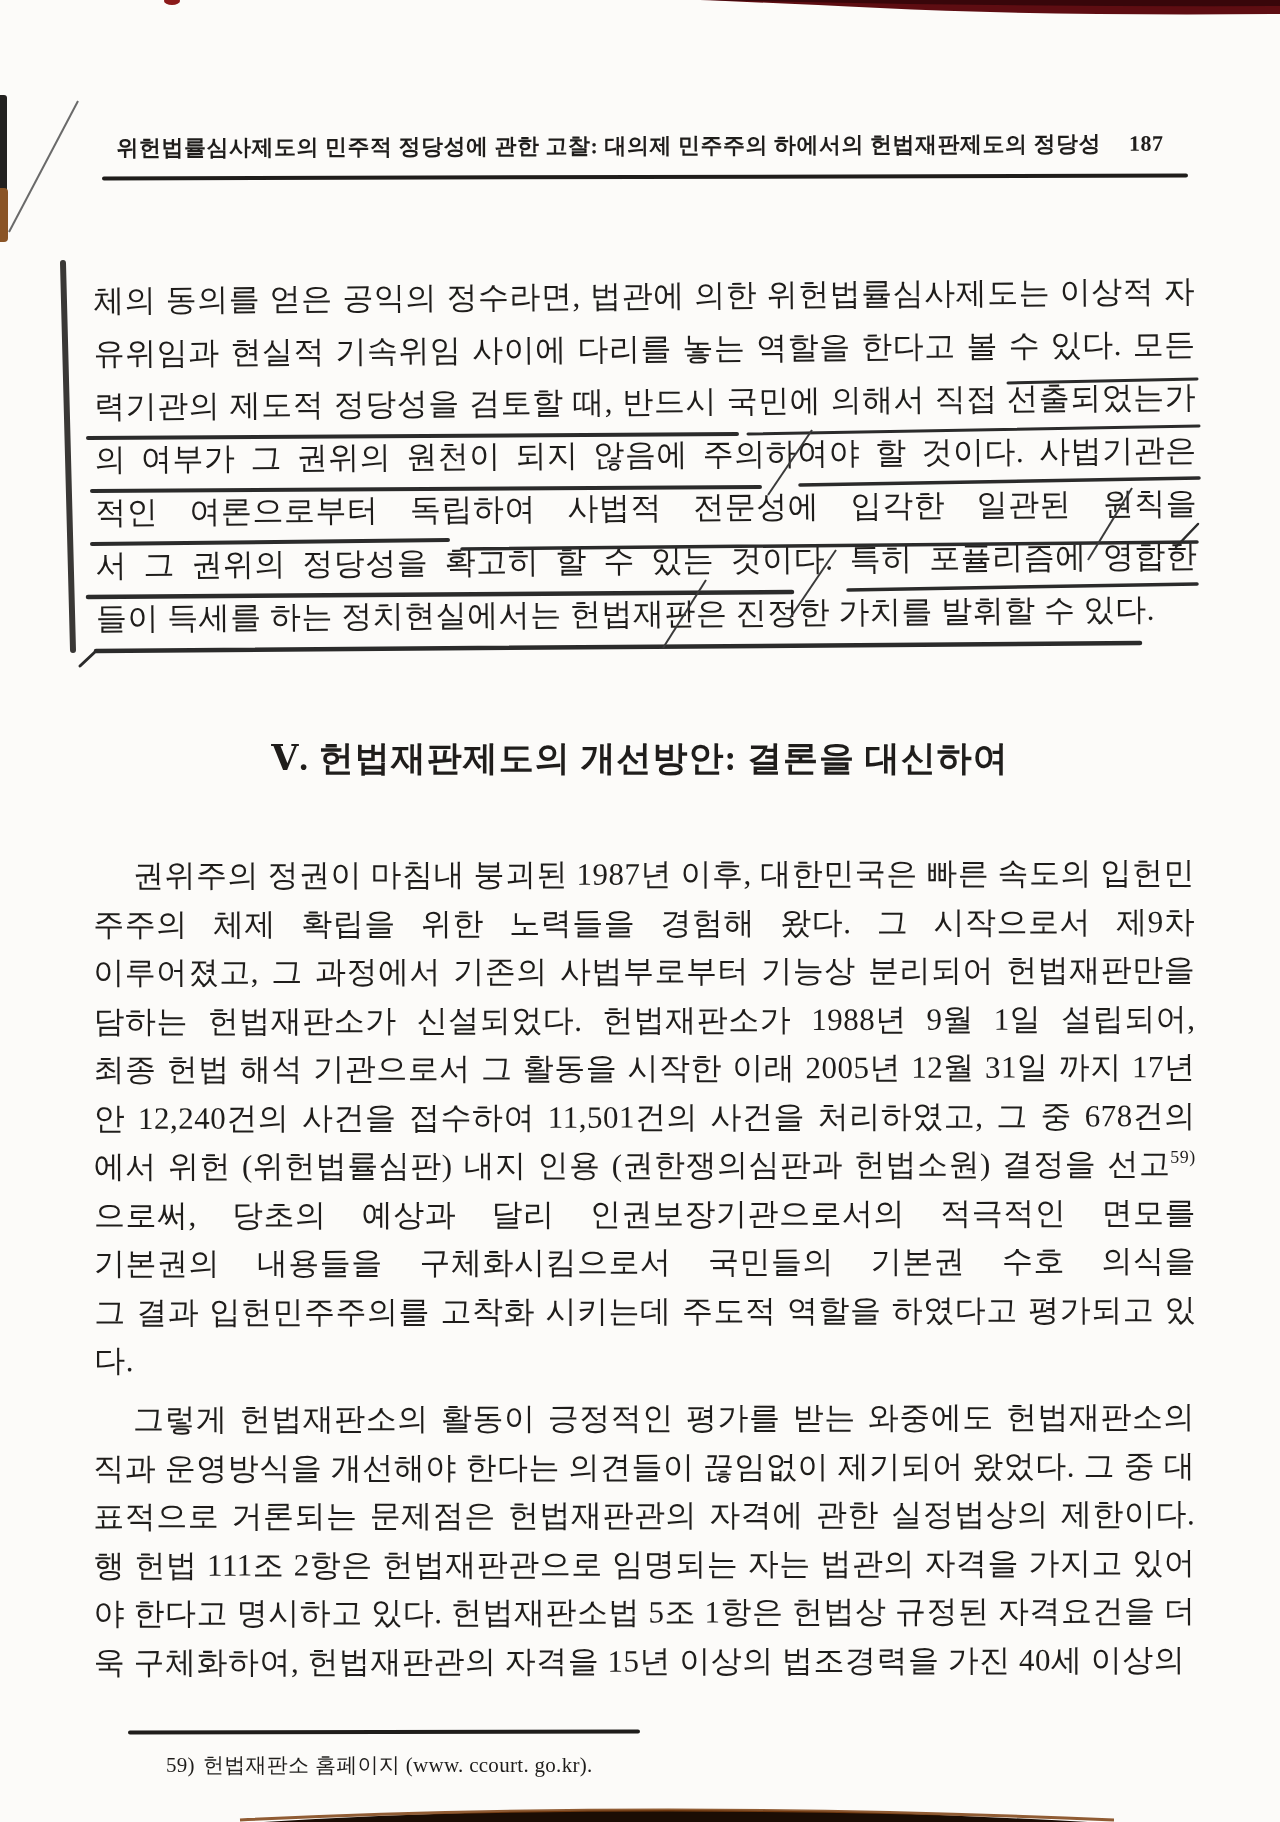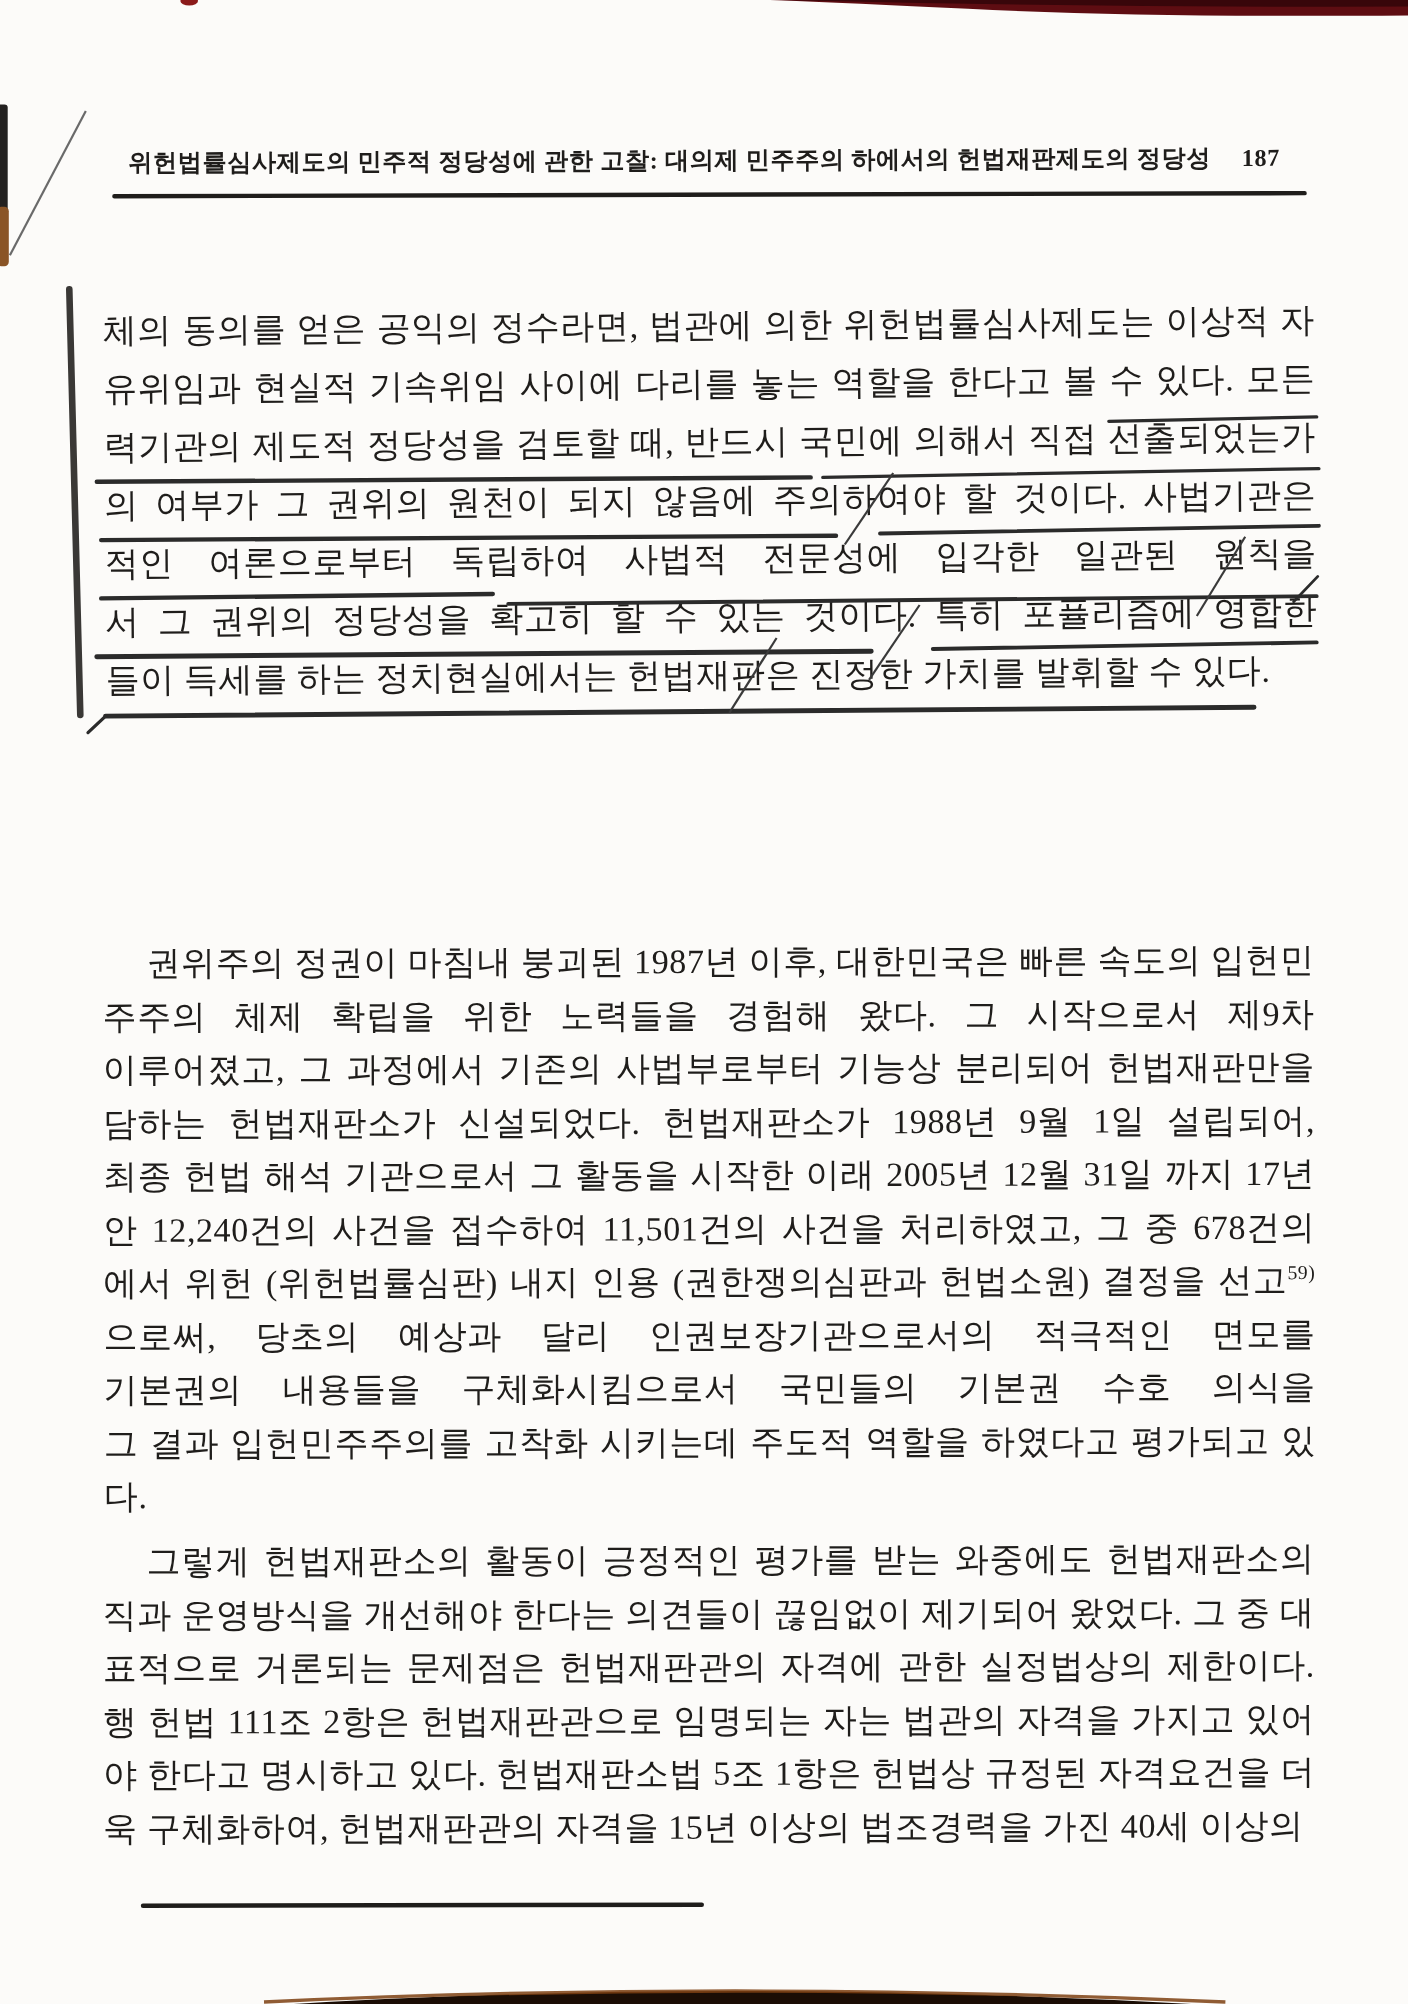--- a/index.html
+++ b/index.html
@@ -86,20 +86,21 @@
   <div class="textblock p1" id="para1">
     <div class="line">체의 동의를 얻은 공익의 정수라면, 법관에 의한 위헌법률심사제도는 이상적 자</div>
     <div class="line">유위임과 현실적 기속위임 사이에 다리를 놓는 역할을 한다고 볼 수 있다. 모든 권</div>
     <div class="line">력기관의 제도적 정당성을 검토할 때, 반드시 국민에 의해서 직접 선출되었는가</div>
     <div class="line">의 여부가 그 권위의 원천이 되지 않음에 주의하여야 할 것이다. 사법기관은 가변</div>
     <div class="line">적인 여론으로부터 독립하여 사법적 전문성에 입각한 일관된 원칙을 고수함으로</div>
     <div class="line">서 그 권위의 정당성을 확고히 할 수 있는 것이다. 특히 포퓰리즘에 영합한 정치인</div>
     <div class="line natural">들이 득세를 하는 정치현실에서는 헌법재판은 진정한 가치를 발휘할 수 있다.</div>
   </div>
 
+  <div class="section-heading">Ⅴ. 헌법재판제도의 개선방안: 결론을 대신하여</div>
 
   <div class="textblock p2" id="para2">
     <div class="line indent">권위주의 정권이 마침내 붕괴된 1987년 이후, 대한민국은 빠른 속도의 입헌민</div>
     <div class="line">주주의 체제 확립을 위한 노력들을 경험해 왔다. 그 시작으로서 제9차 헌법개정이</div>
     <div class="line">이루어졌고, 그 과정에서 기존의 사법부로부터 기능상 분리되어 헌법재판만을 전</div>
     <div class="line">담하는 헌법재판소가 신설되었다. 헌법재판소가 1988년 9월 1일 설립되어, 헌법상</div>
     <div class="line">최종 헌법 해석 기관으로서 그 활동을 시작한 이래 2005년 12월 31일 까지 17년 동</div>
     <div class="line">안 12,240건의 사건을 접수하여 11,501건의 사건을 처리하였고, 그 중 678건의 사건</div>
     <div class="line"><span>에서 위헌 (위헌법률심판) 내지 인용 (권한쟁의심판과 헌법소원) 결정을 선고</span><sup class="fnref">59)</sup></div>
     <div class="line">으로써, 당초의 예상과 달리 인권보장기관으로서의 적극적인 면모를 보여주었고,</div>
@@ -111,20 +112,23 @@
   <div class="textblock p3" id="para3">
     <div class="line indent">그렇게 헌법재판소의 활동이 긍정적인 평가를 받는 와중에도 헌법재판소의 조</div>
     <div class="line">직과 운영방식을 개선해야 한다는 의견들이 끊임없이 제기되어 왔었다. 그 중 대</div>
     <div class="line">표적으로 거론되는 문제점은 헌법재판관의 자격에 관한 실정법상의 제한이다. 현</div>
     <div class="line">행 헌법 111조 2항은 헌법재판관으로 임명되는 자는 법관의 자격을 가지고 있어</div>
     <div class="line">야 한다고 명시하고 있다. 헌법재판소법 5조 1항은 헌법상 규정된 자격요건을 더</div>
     <div class="line natural">욱 구체화하여, 헌법재판관의 자격을 15년 이상의 법조경력을 가진 40세 이상의</div>
   </div>
 
   <div class="footnote-rule"></div>
+  <div class="footnote">
+    <span class="marker">59)</span><span>헌법재판소 홈페이지 (www. ccourt. go.kr).</span>
+  </div>
 
   <svg class="artifacts" viewBox="0 0 1280 1822">
 
     <path d="M700,0 L1280,0 L1280,14 Q1040,16 880,8 Q775,3 700,0 Z" fill="#5e0d12"></path>
     <path d="M710,0 L1280,0 L1280,6 Q1000,7 710,0 Z" fill="#38060a"></path>
     <ellipse cx="172" cy="1" rx="8" ry="4" fill="#8b1a1a"></ellipse>
 
     <rect x="-3" y="95" width="10" height="100" rx="3" fill="#232120"></rect>
     <rect x="-3" y="188" width="11" height="54" rx="4" fill="#8a5426"></rect>
 

